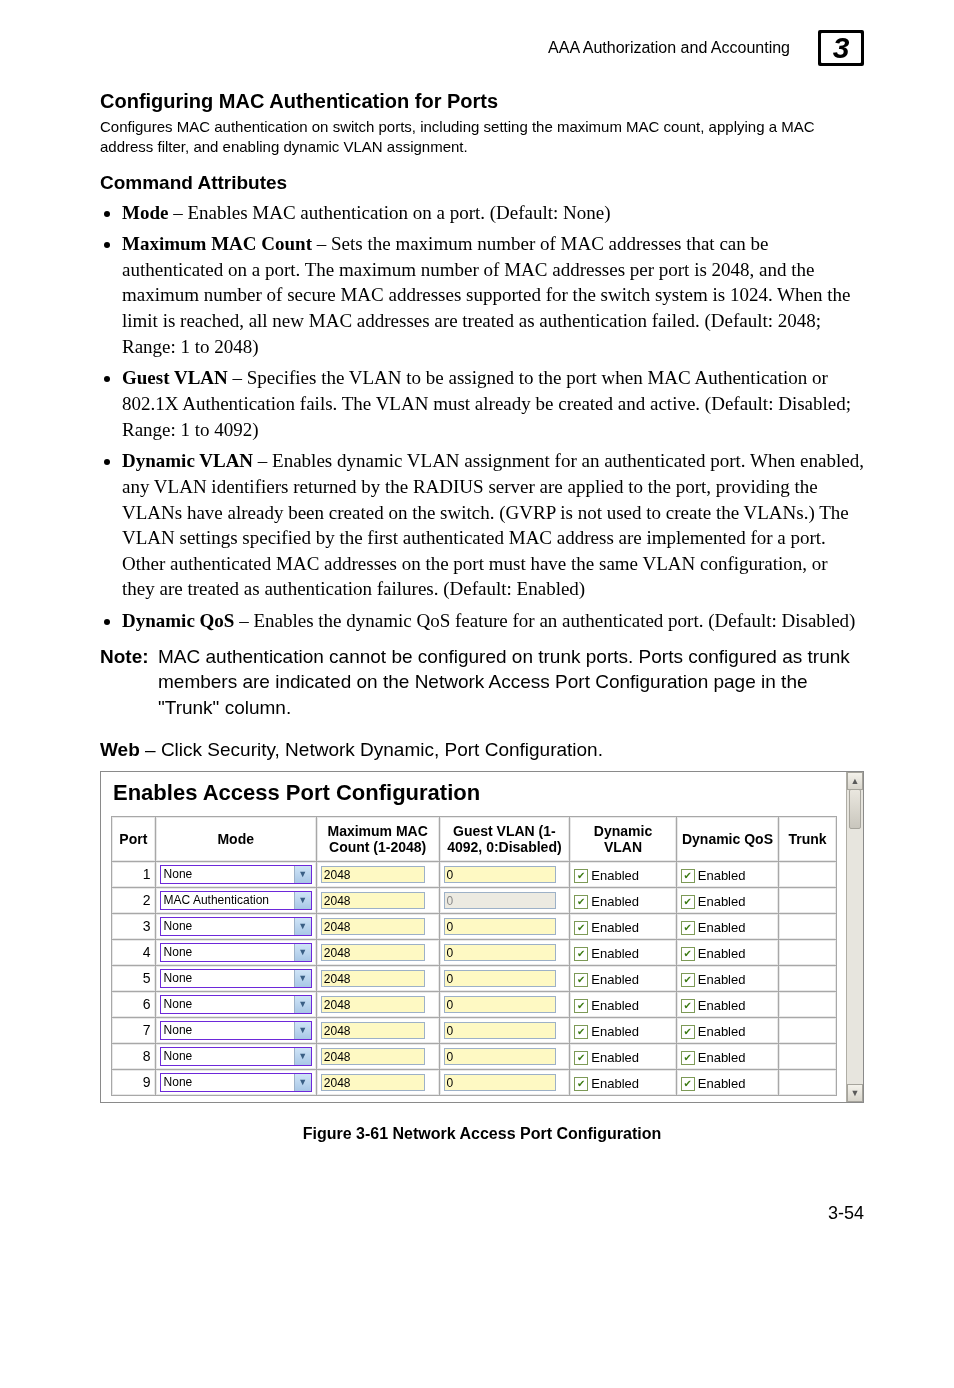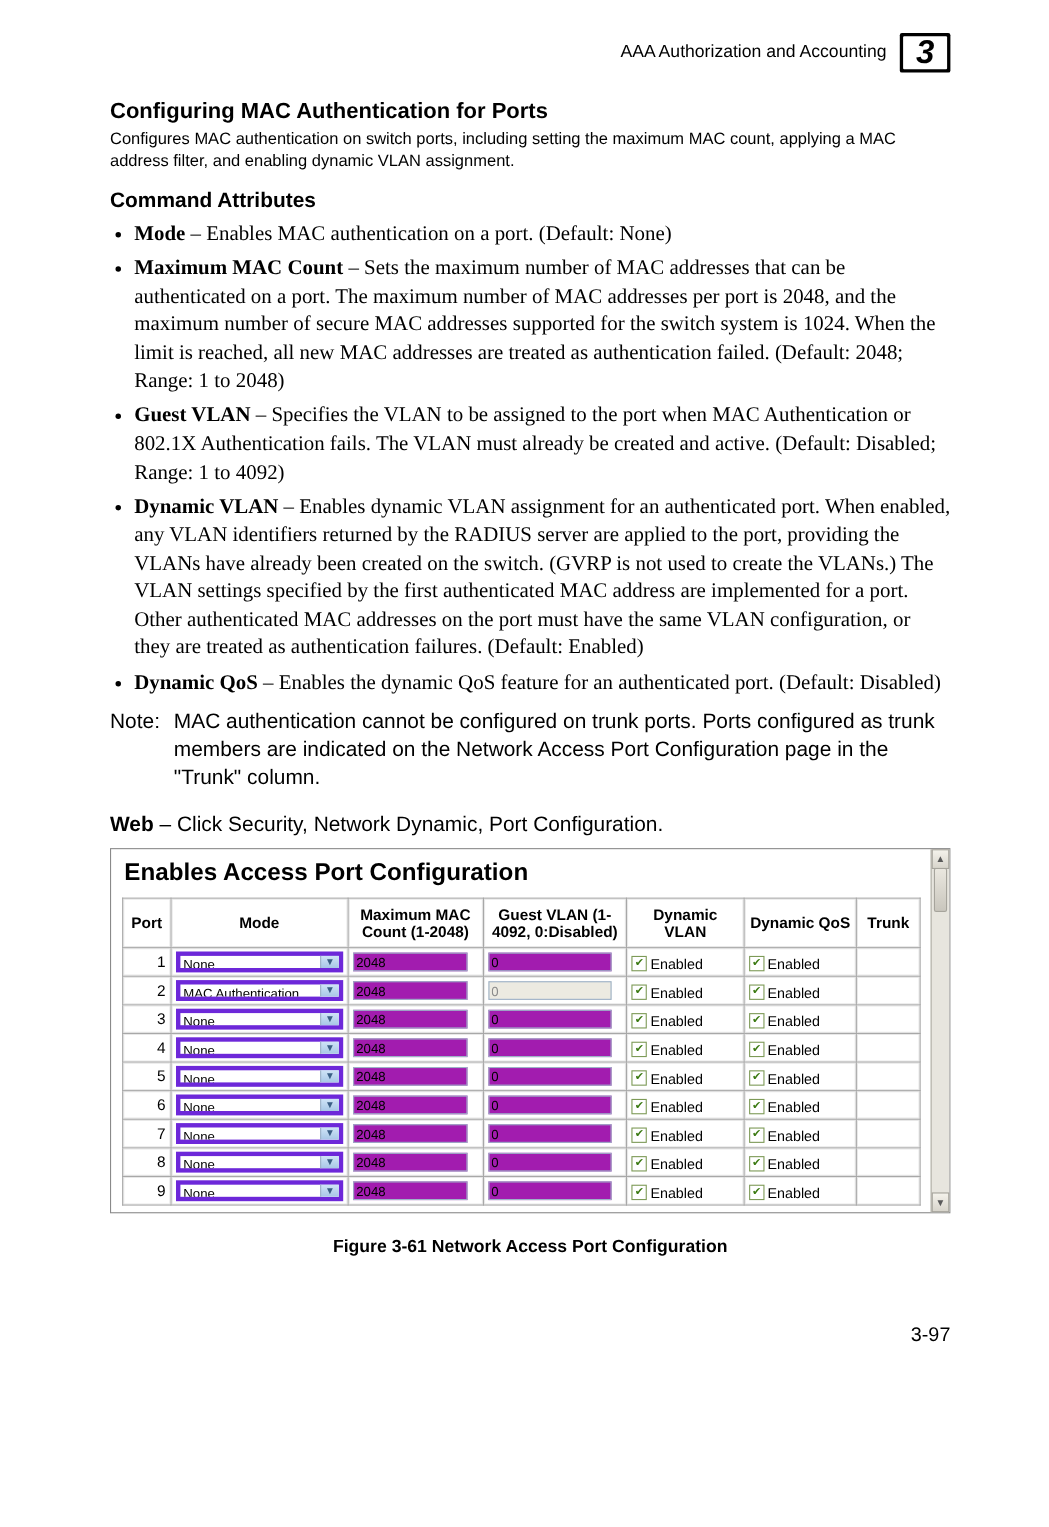--- a/index.html
+++ b/index.html
@@ -12,21 +12,21 @@
   }
   .page {
     padding: 30px 90px 40px 100px;
     box-sizing: border-box;
     width: 954px;
   }
   .header-line {
     display: flex;
     align-items: center;
     justify-content: flex-end;
-    gap: 12px;
+    gap: 28px;
     margin-bottom: 24px;
     text-align: right;
   }
   .chapter-badge {
     width: 46px;
     height: 36px;
     background: #000;
     position: relative;
     display: flex;
     align-items: center;
@@ -73,21 +73,21 @@
     margin-bottom: 6px;
     font-family: Liberation Serif, serif;
   }
   .note-row {
     display: flex;
     font-size: 19px;
     line-height: 1.35;
     margin: 6px 0 18px 0;
   }
   .note-label {
-    font-weight: normal;
+    font-weight: bold;
     width: 58px;
     flex-shrink: 0;
   }
   .web-line {
     font-size: 19px;
     margin: 4px 0 10px 0;
   }
   .panel-wrap {
     border: 1px solid #8a8a8a;
     position: relative;
@@ -158,21 +158,21 @@
   .mode-col { width: 150px; }
   .mac-col { width: 112px; }
   .guest-col { width: 120px; }
   .dvlan-col { width: 96px; }
   .dqos-col { width: 92px; }
   .trunk-col { width: 48px; }
 
   .dropdown {
     display: flex;
     width: 100%;
-    border: 4px solid #6d28d9;
+    border: 1px solid #6d28d9;
     height: 19px;
     background: #fff;
     box-sizing: border-box;
   }
   .dropdown .dd-text {
     flex: 1;
     font-size: 12px;
     padding: 1px 3px;
     white-space: nowrap;
     overflow: hidden;
@@ -186,21 +186,21 @@
     justify-content: center;
     font-size: 9px;
     color: #3a5f85;
   }
   .txt-input {
     width: 92%;
     height: 17px;
     border: 1px solid #9db1c7;
     font-size: 12px;
     padding: 0 2px;
-    background: #a21caf;
+    background: #fef9c3;
     box-sizing: border-box;
   }
   .txt-input.disabled {
     background: #eceae1;
     color: #8a8a8a;
   }
   .chk {
     display: inline-flex;
     align-items: center;
     gap: 3px;
@@ -465,15 +465,15 @@
                 </span></td>
               <td></td>
             </tr>
           </tbody>
       </table>
     </div>
   </div>
 
   <div class="caption">Figure 3-61  Network Access Port Configuration</div>
 
-  <div class="page-num">3-97</div>
+  <div class="page-num">3-54</div>
 
 </div>
 
 </body></html>

